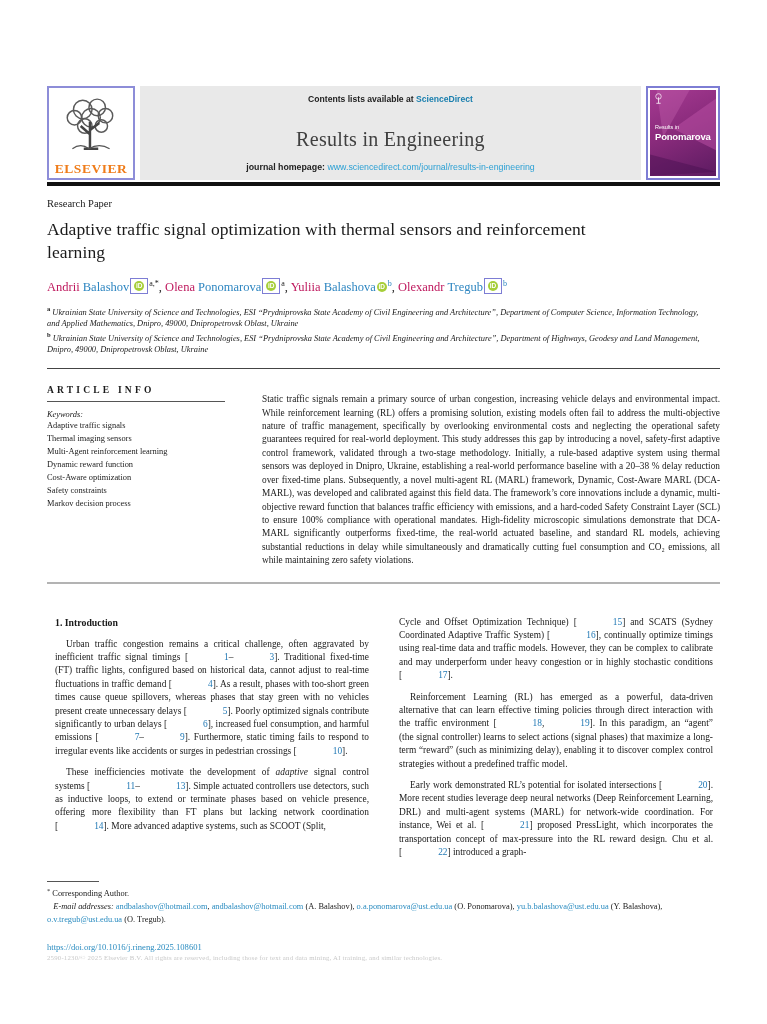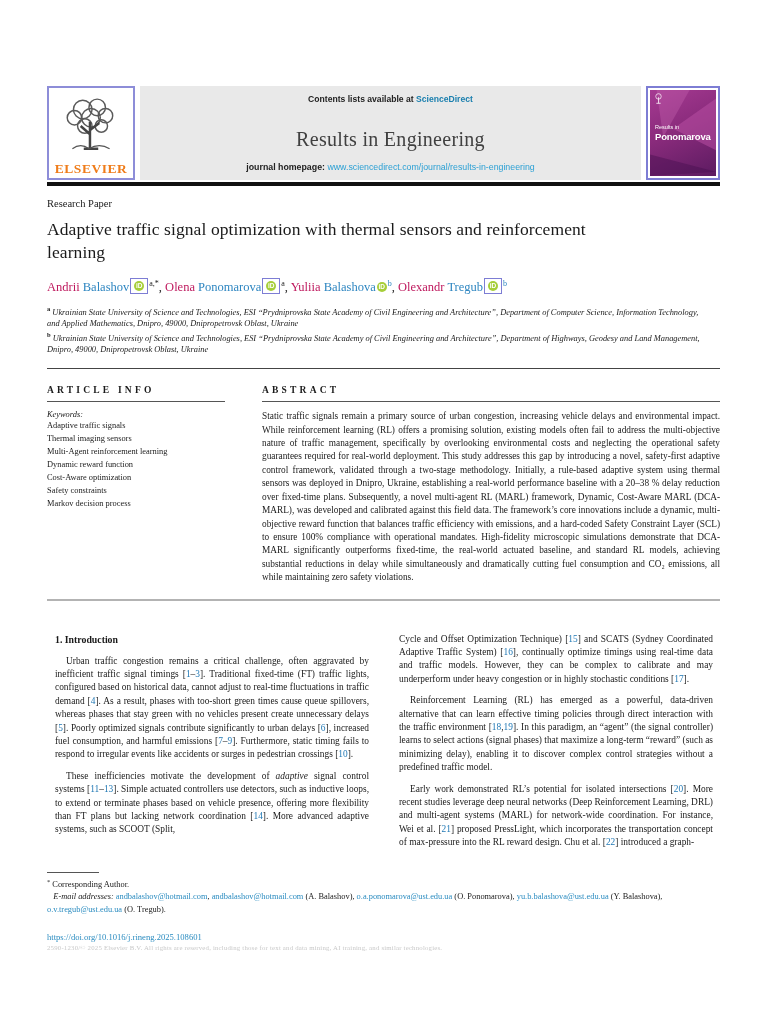--- a/index.html
+++ b/index.html
@@ -58,21 +58,21 @@
   .kw-item{font-size:8.4px;line-height:1.55;}
   .abs-text{margin:8px 0 0;font-size:9.3px;line-height:1.445;text-align:justify;}
   .gray-rule{height:2px;background:#b3b3b3;margin-top:14px;}
 
   
   .body-cols{display:flex;gap:14px;margin-top:24px;}
   .bcol{width:330px;flex:none;font-size:9.4px;line-height:1.425;text-align:justify;}
   .intro-head{font-size:9.8px;font-weight:700;margin:0 0 14px;}
   .bcol p{margin:8px;}
   .bcol p.indent{text-indent:11px;}
-  .cite{color:#2279b5;}
+  .cite{color:#2279b5;padding-left:36px;}
 
   
   .fn-rule{width:52px;height:1px;background:#555;margin-top:14px;}
   .fn{font-size:8.4px;line-height:1.5;margin-top:4px;}
   .fn .star{vertical-align:3px;font-size:6.5px;}
   .fn-email{font-size:8.4px;line-height:1.5;}
   .fn-email .lbl{font-style:italic;}
   .link{color:#2b8cc0;}
   .doi{margin-top:16px;font-size:8.6px;}
   .received{margin-top:3px;font-size:8.6px;}
@@ -149,21 +149,20 @@
             <div class="kw-item">Adaptive traffic signals</div>
             <div class="kw-item">Thermal imaging sensors</div>
             <div class="kw-item">Multi-Agent reinforcement learning</div>
             <div class="kw-item">Dynamic reward function</div>
             <div class="kw-item">Cost-Aware optimization</div>
             <div class="kw-item">Safety constraints</div>
             <div class="kw-item">Markov decision process</div>
           </div>
       </div>
       <div class="col-abs">
-        <div class="sec-head">ABSTRACT</div>
         <p class="abs-text">Static traffic signals remain a primary source of urban congestion, increasing vehicle delays and environmental impact. While reinforcement learning (RL) offers a promising solution, existing models often fail to address the multi-objective nature of traffic management, specifically by overlooking environmental costs and neglecting the operational safety guarantees required for real-world deployment. This study addresses this gap by introducing a novel, safety-first adaptive control framework, validated through a two-stage methodology. Initially, a rule-based adaptive system using thermal sensors was deployed in Dnipro, Ukraine, establishing a real-world performance baseline with a 20–38 % delay reduction over fixed-time plans. Subsequently, a novel multi-agent RL (MARL) framework, Dynamic, Cost-Aware MARL (DCA-MARL), was developed and calibrated against this field data. The framework’s core innovations include a dynamic, multi-objective reward function that balances traffic efficiency with emissions, and a hard-coded Safety Constraint Layer (SCL) to ensure 100% compliance with operational mandates. High-fidelity microscopic simulations demonstrate that DCA-MARL significantly outperforms fixed-time, the real-world actuated baseline, and standard RL models, achieving substantial reductions in delay while simultaneously and dramatically cutting fuel consumption and CO₂ emissions, all while maintaining zero safety violations.</p>
       </div>
     </div>
 
     <div class="gray-rule"></div>
 
     <div class="body-cols">
       <div class="bcol">
         <p class="intro-head">1. Introduction</p>
         <div id="leftParas">

